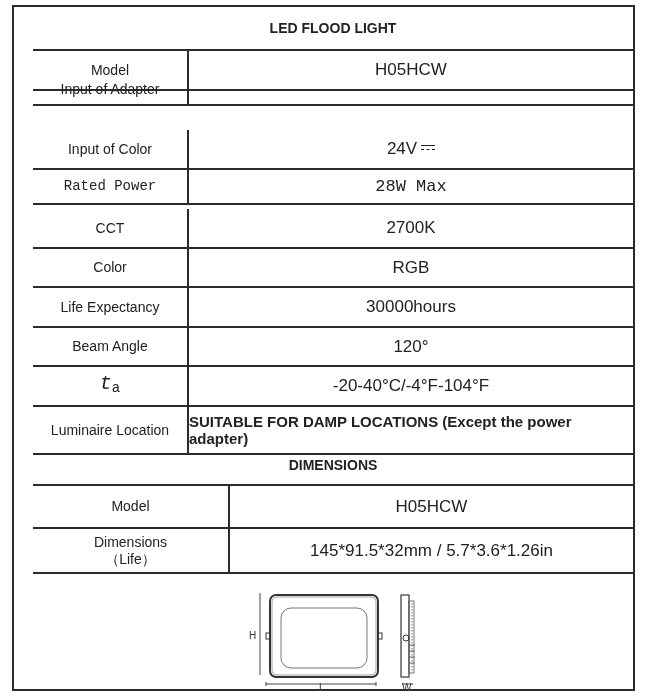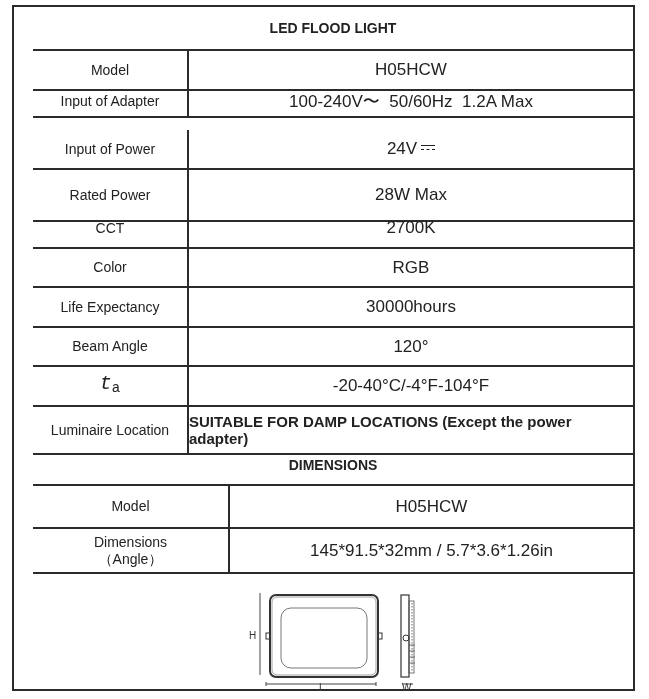--- a/index.html
+++ b/index.html
@@ -33,36 +33,33 @@
 
   <div class="row full" style="top:0;height:44px;">
     <span>LED FLOOD LIGHT</span>
   </div>
 
   <div class="row spec" style="top:44px;height:40px;">
     <div class="cell-l">Model</div>
     <div class="cell-r">H05HCW</div>
   </div>
 
-  <div class="row spec" style="top:80px;height:31px;">
+  <div class="row spec" style="top:68px;height:31px;">
     <div class="cell-l">Input of Adapter</div>
-    <div class="cell-r">
-        <span style="white-space:pre;">100-240V〜  50/60Hz  1.2A Max</span>
-      </div>
   </div>
 
   <div class="row spec" style="top:123px;height:40px;">
-    <div class="cell-l">Input of Power</div>
+    <div class="cell-l">Input of Color</div>
     <div class="cell-r">
       <span>24V</span>
       <span class="dc"></span>
     </div>
   </div>
 
-  <div class="row spec" style="top:163px;height:52px;">
+  <div class="row spec" style="top:163px;height:35px;font-family:Liberation Mono, monospace;">
     <div class="cell-l">Rated Power</div>
     <div class="cell-r">28W Max</div>
   </div>
 
   <div class="row spec" style="top:202px;height:40px;">
     <div class="cell-l">CCT</div>
     <div class="cell-r">2700K</div>
   </div>
 
   <div class="row spec" style="top:242px;height:39px;">
@@ -97,21 +94,21 @@
   </div>
 
   <div class="row dim" style="top:479px;height:43px;">
     <div class="cell-l">Model</div>
     <div class="cell-r">H05HCW</div>
   </div>
 
   <div class="row dim" style="top:522px;height:45px;">
     <div class="cell-l" style="flex-direction:column;">
       <span>Dimensions</span>
-      <span>（Angle）</span>
+      <span>（Life）</span>
     </div>
     <div class="cell-r">145*91.5*32mm / 5.7*3.6*1.26in</div>
   </div>
 
   <div class="drawing">
     <svg width="619" height="118" viewBox="0 0 619 118">
 
       <line x1="246" y1="20" x2="246" y2="102" stroke="#444" stroke-width="1"></line>
       <text x="235" y="66" font-size="10" fill="#333" font-family="Liberation Sans, sans-serif">H</text>
 

